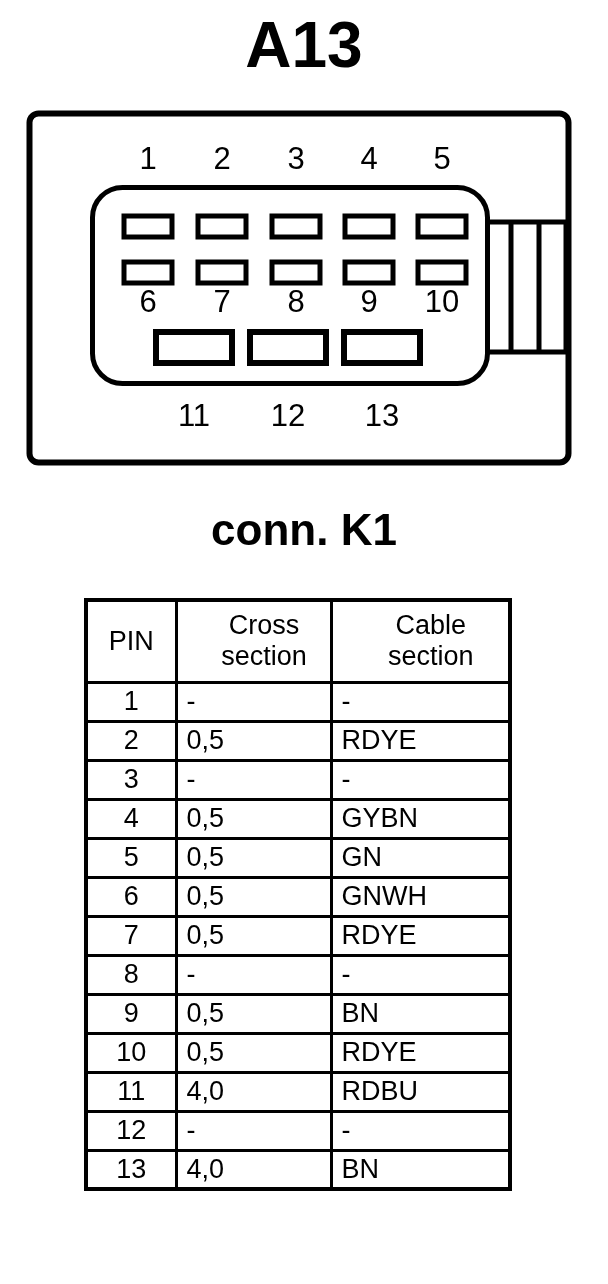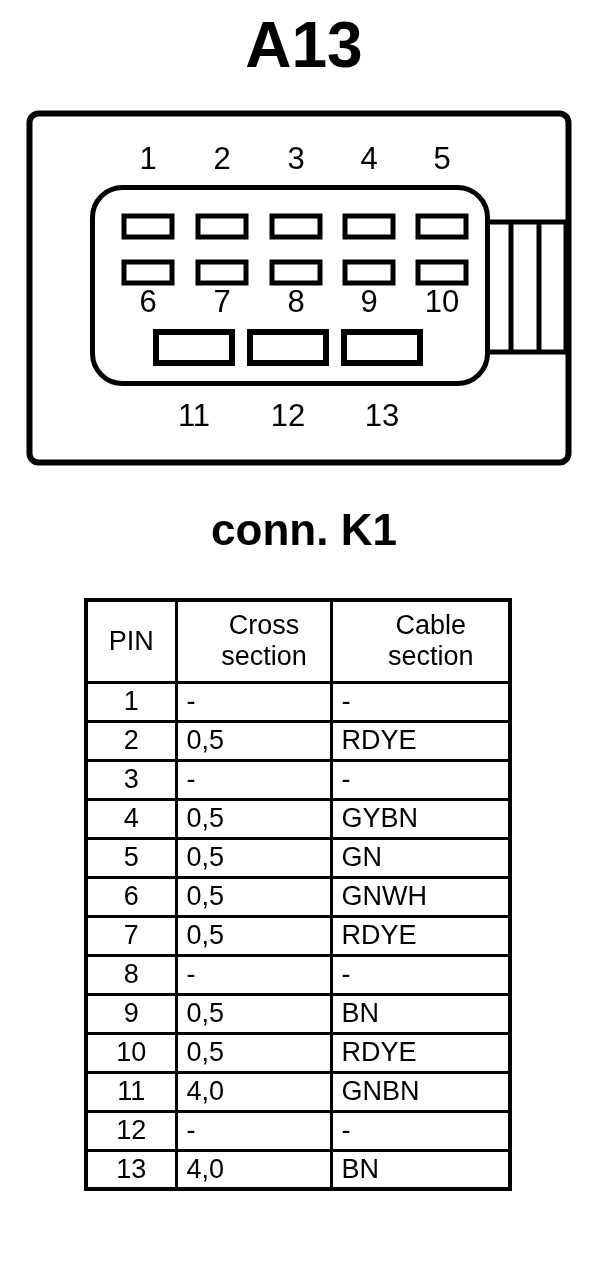--- a/index.html
+++ b/index.html
@@ -229,21 +229,21 @@
           <td class="cell-val">BN</td>
         </tr>
         <tr>
           <td class="cell-pin">10</td>
           <td class="cell-val">0,5</td>
           <td class="cell-val">RDYE</td>
         </tr>
         <tr>
           <td class="cell-pin">11</td>
           <td class="cell-val">4,0</td>
-          <td class="cell-val">GNBN</td>
+          <td class="cell-val">RDBU</td>
         </tr>
         <tr>
           <td class="cell-pin">12</td>
           <td class="cell-val">-</td>
           <td class="cell-val">-</td>
         </tr>
         <tr>
           <td class="cell-pin">13</td>
           <td class="cell-val">4,0</td>
           <td class="cell-val">BN</td>

